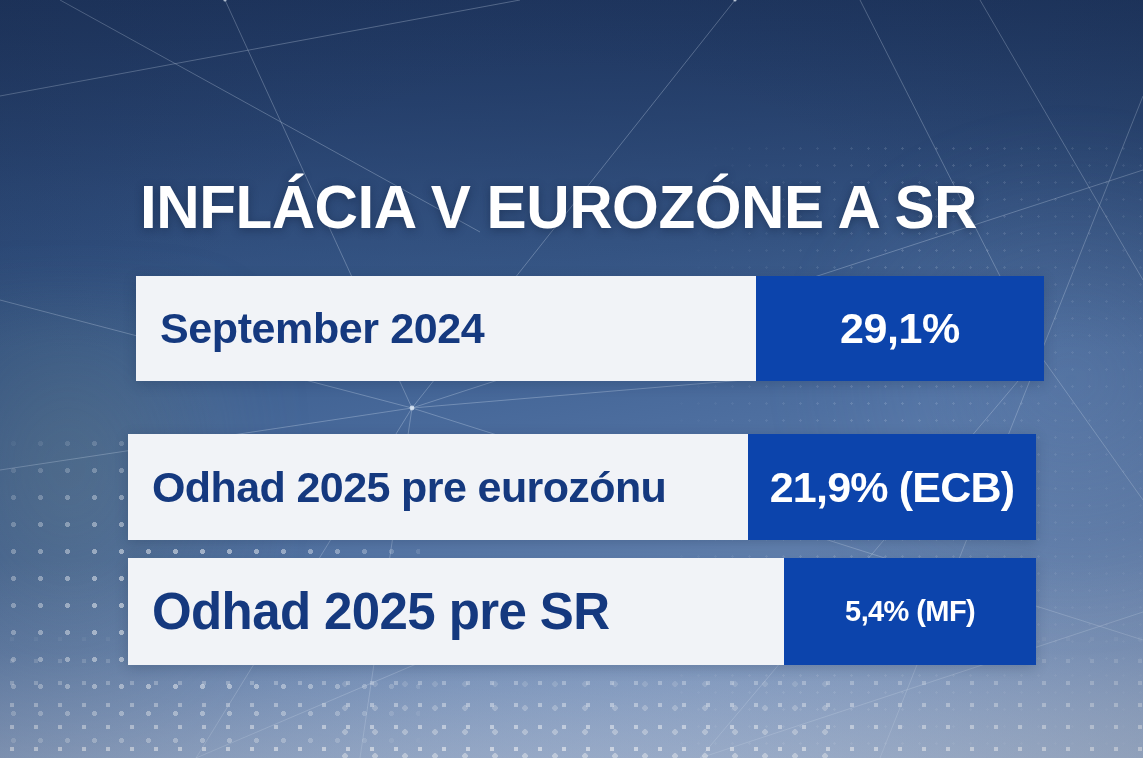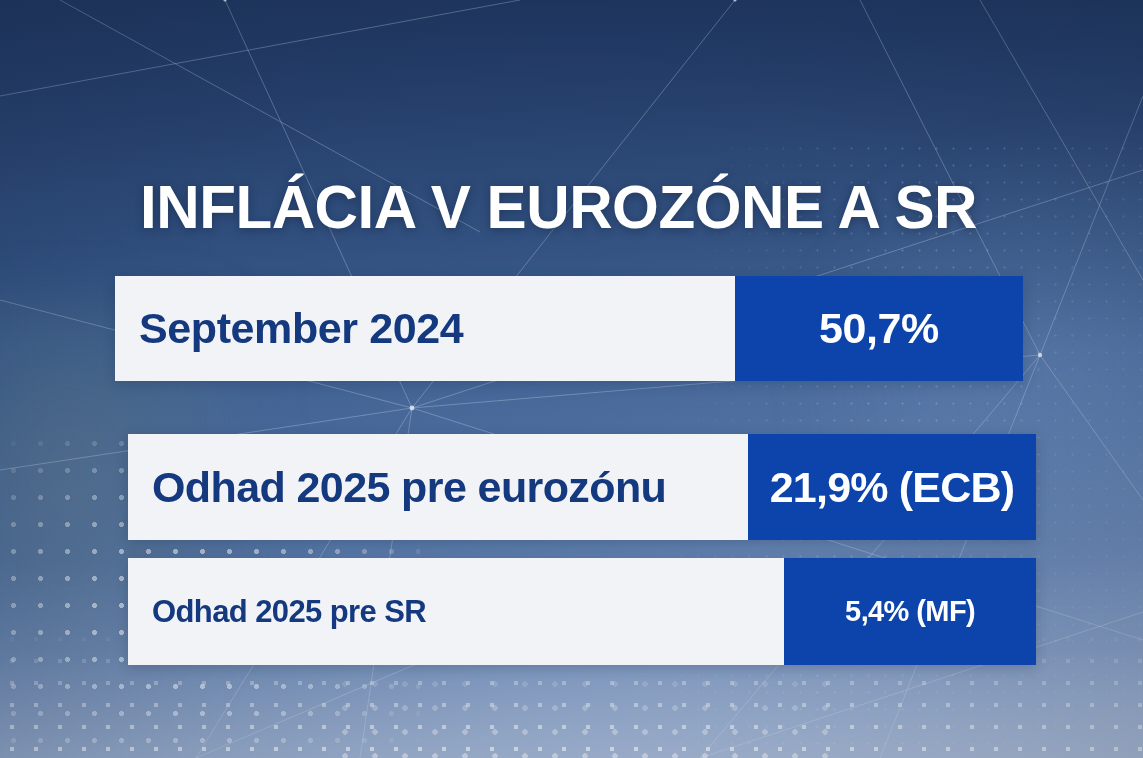--- a/index.html
+++ b/index.html
@@ -122,32 +122,32 @@
   }
   .value-cell {
     background:#0c44ac;
     display:flex; align-items:center; justify-content:center;
     color:#ffffff;
     font-weight:bold;
     white-space:nowrap;
   }
 
   
-  #row-1 { left:115px; top:276px; width:908px; height:105px; }
+  #row-1 { left:136px; top:276px; width:908px; height:105px; }
   #row-1 .label-cell { width:620px; font-size:43px; letter-spacing:-0.4px; }
   #row-1 .value-cell { width:288px; font-size:43px; letter-spacing:-0.4px; }
 
   
   #row-2 { left:128px; top:434px; width:908px; height:106px; }
   #row-2 .label-cell { width:620px; font-size:43px; letter-spacing:-0.6px; }
   #row-2 .value-cell { width:288px; font-size:43px; letter-spacing:-0.8px; }
 
   
   #row-3 { left:128px; top:558px; width:908px; height:107px; }
-  #row-3 .label-cell { width:747px; font-size:31px; letter-spacing:-0.6px; }
+  #row-3 .label-cell { width:747px; font-size:51px; letter-spacing:-0.6px; }
   #row-3 .value-cell { width:288px; font-size:29px; letter-spacing:-0.6px; }
 </style>
 </head>
 <body>
 
 <div id="stage">
 
   <div class="bg-base"></div>
   <div class="bg-topdark"></div>
   <div class="bg-greenblur"></div>
@@ -188,21 +188,21 @@
   <div class="dotgrid-r"></div>
   <div class="dotgrid-l"></div>
   <div class="dotgrid-b"></div>
   <div class="dotgrid-bc"></div>
   <div class="vignette"></div>
 
   <div id="title">INFLÁCIA V EUROZÓNE A SR</div>
 
   <div class="row" id="row-1">
     <div class="label-cell">September 2024</div>
-    <div class="value-cell">50,7%</div>
+    <div class="value-cell">29,1%</div>
   </div>
 
   <div class="row" id="row-2">
     <div class="label-cell">Odhad 2025 pre eurozónu</div>
     <div class="value-cell">21,9% (ECB)</div>
   </div>
 
   <div class="row" id="row-3">
     <div class="label-cell">Odhad 2025 pre SR</div>
     <div class="value-cell">5,4% (MF)</div>

